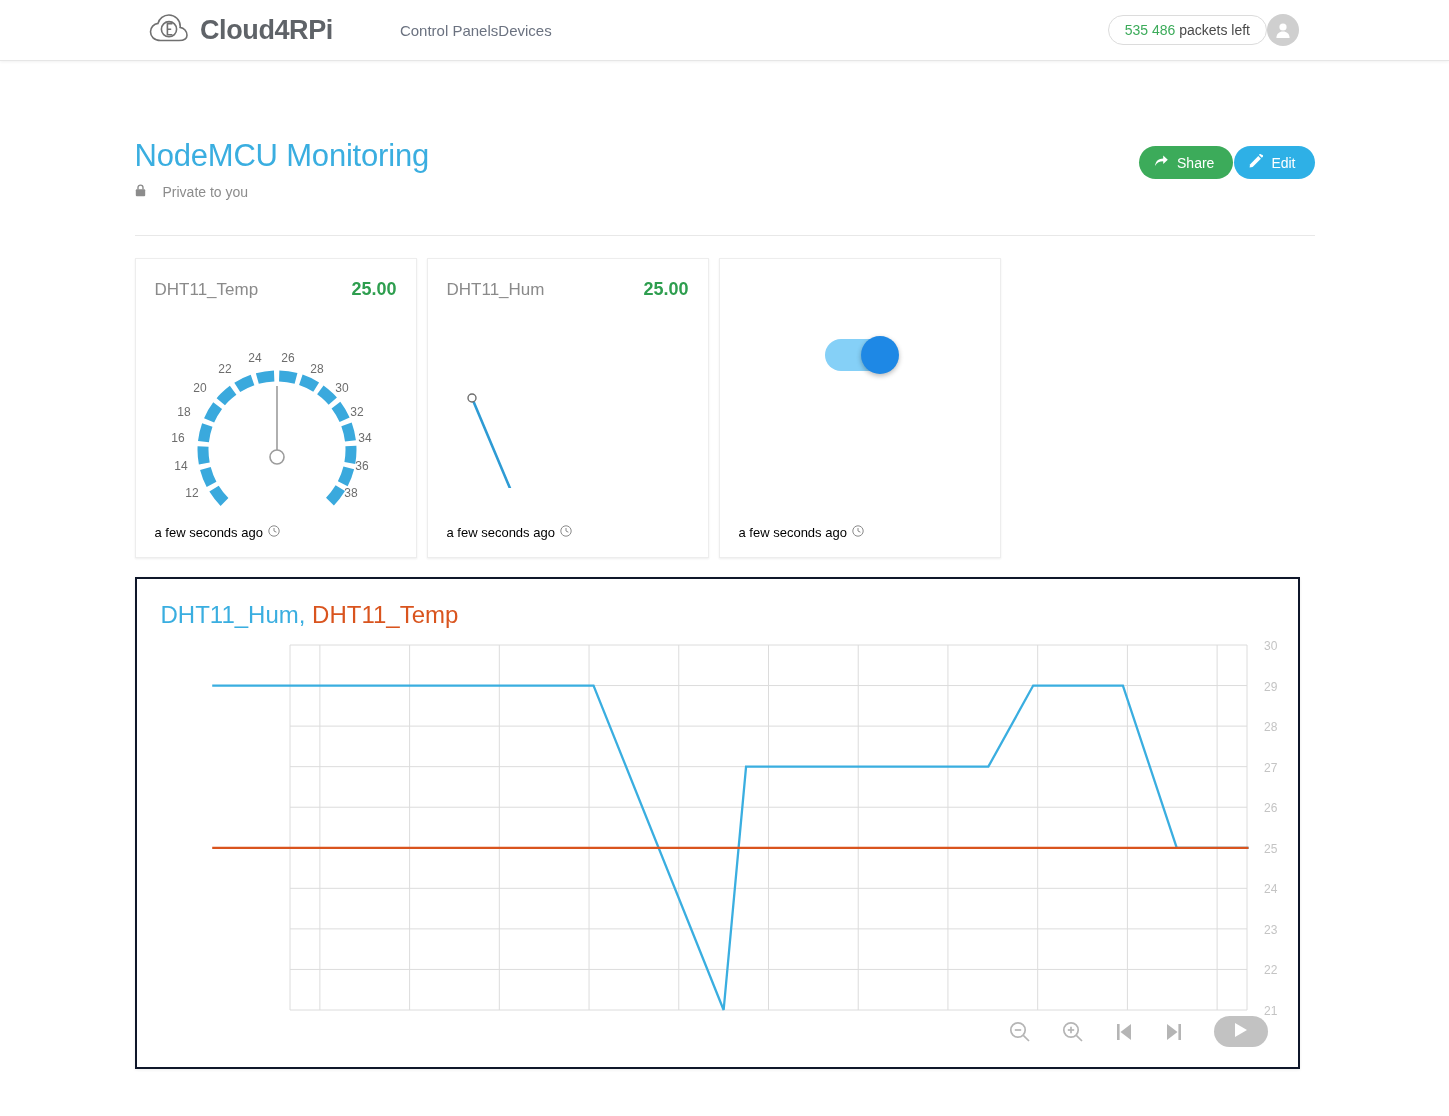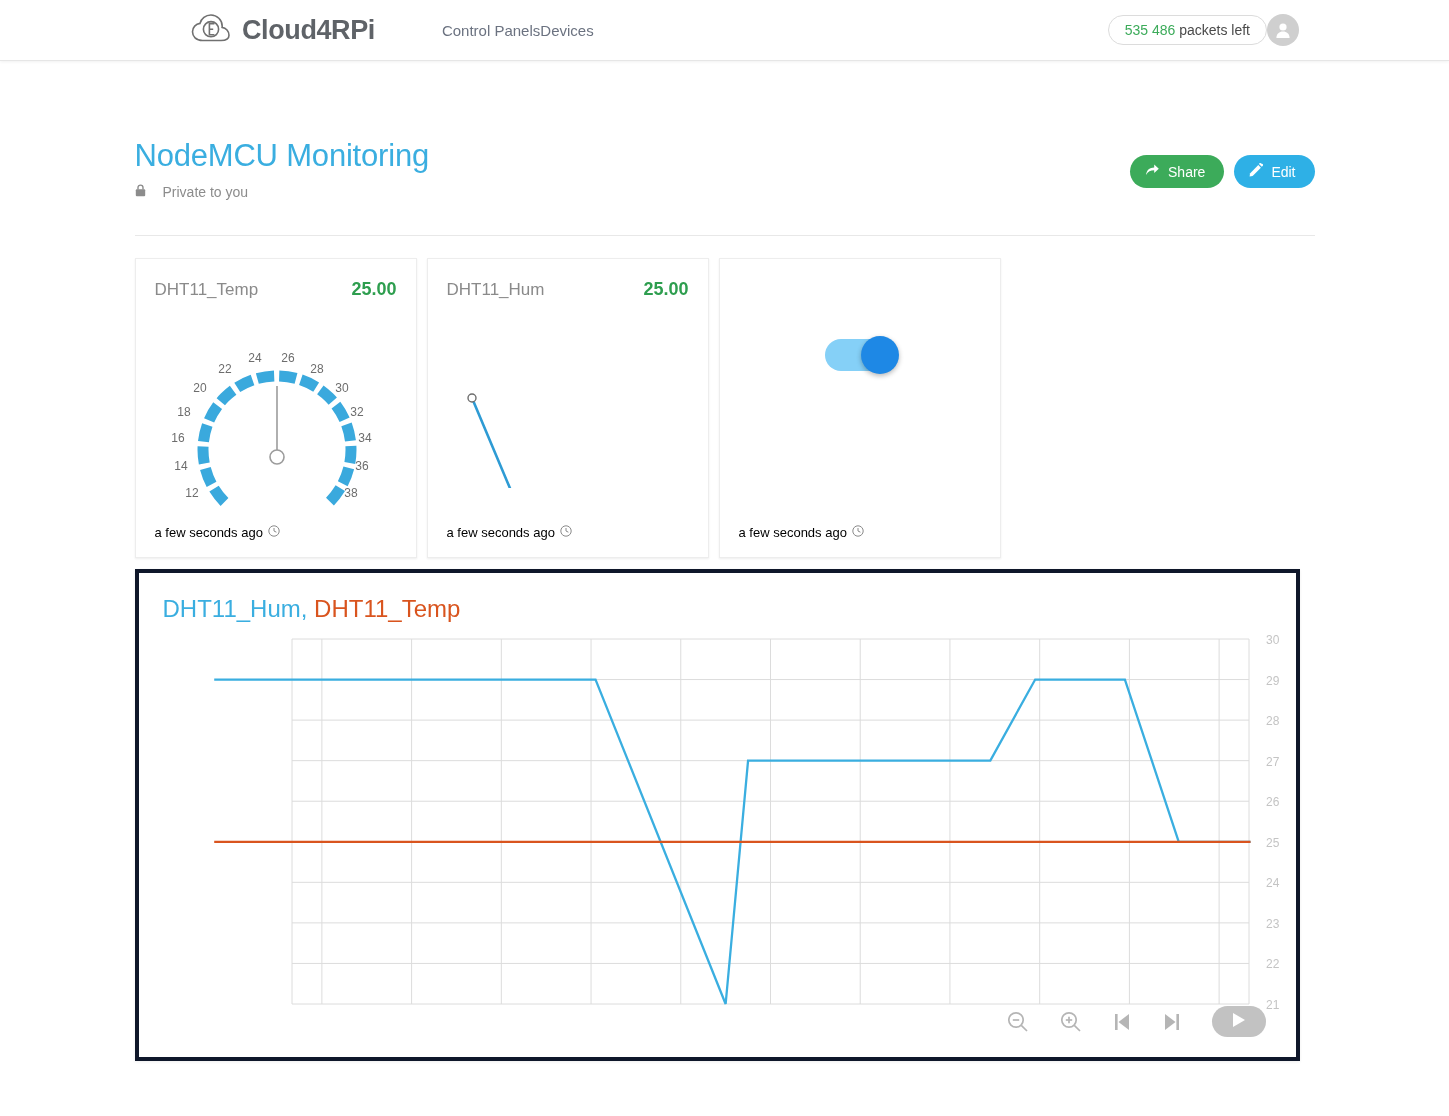--- a/index.html
+++ b/index.html
@@ -14,21 +14,20 @@
 
   
   .navbar {
     position:relative;
     height:61px;
     background:#ffffff;
     border-bottom:1px solid #e6e6e6;
     box-shadow:0 1px 3px rgba(0,0,0,.06);
     display:flex;
     align-items:center;
-    padding-left:42px;
   }
   .brand {
     display:flex; align-items:center;
     margin-left:149px;
     gap:11px;
     text-decoration:none;
   }
   .brand-logo { width:40px; height:34px; display:block; }
   .brand-text {
     font-size:27px;
@@ -80,22 +79,22 @@
     letter-spacing:-0.2px;
   }
   .privacy {
     margin-top:11px;
     font-size:14px;
     color:#8c8c8c;
     display:flex; gap:17px;
   }
   .lock-icon { display:block; }
   .title-actions {
-    position:absolute; right:0; top:16px;
-    display:flex; gap:10px;
+    position:absolute; right:0; top:7px;
+    display:flex; gap:1px;
   }
   .btn {
     border:none;
     border-radius:17px;
     height:33px;
     padding:0 19px 0 15px;
     font-size:14px;
     color:#fff;
     display:flex; align-items:center; gap:8px;
     cursor:pointer;
@@ -154,23 +153,23 @@
   .toggle-knob {
     position:absolute; left:36px; top:0;
     width:38px; height:38px;
     border-radius:50%;
     background:#1e88e5;
     box-shadow:0 2px 5px rgba(0,0,0,.28);
   }
 
   
   .chart-card {
-    margin-top:11px;
+    margin-top:19px;
     background:#fff;
-    border:4px solid #0f172a;
+    border:2px solid #0f172a;
     box-shadow:0 1px 3px rgba(0,0,0,.07);
     width:1165px;
     height:492px;
     position:relative;
   }
   .chart-title {
     position:absolute; left:24px; top:22px;
     font-size:24px;
     white-space:nowrap;
   }

